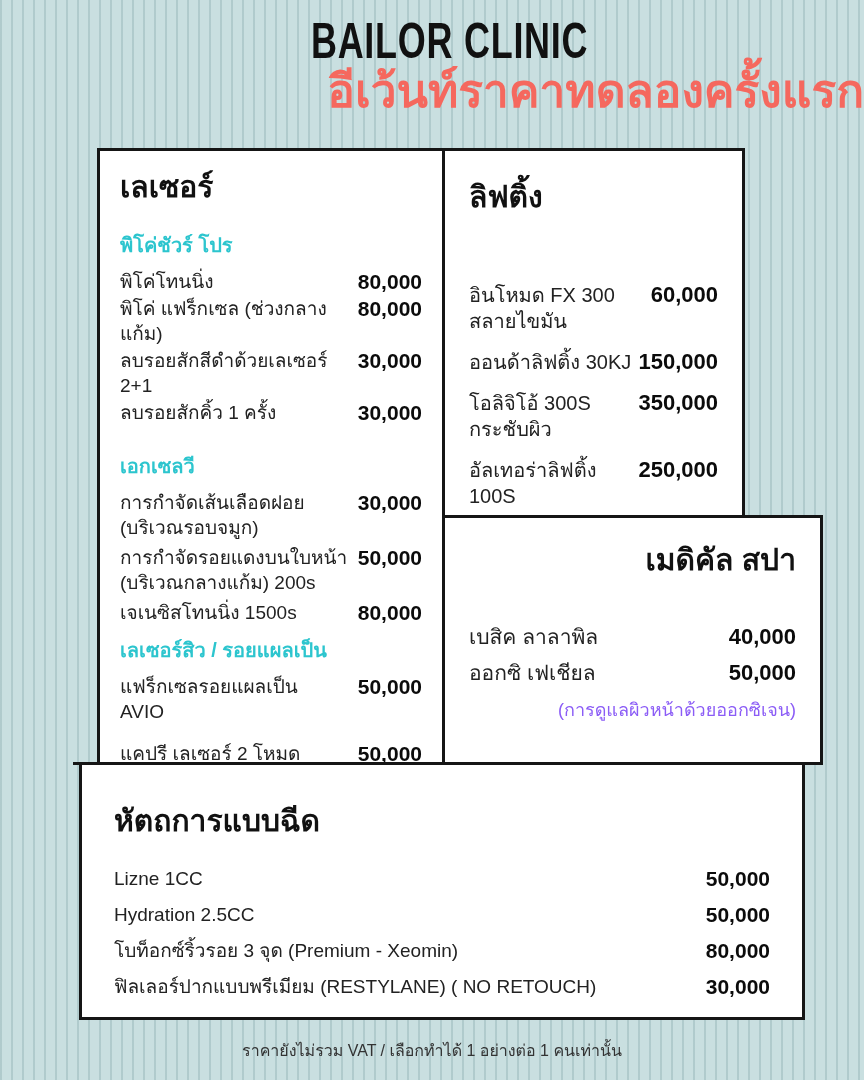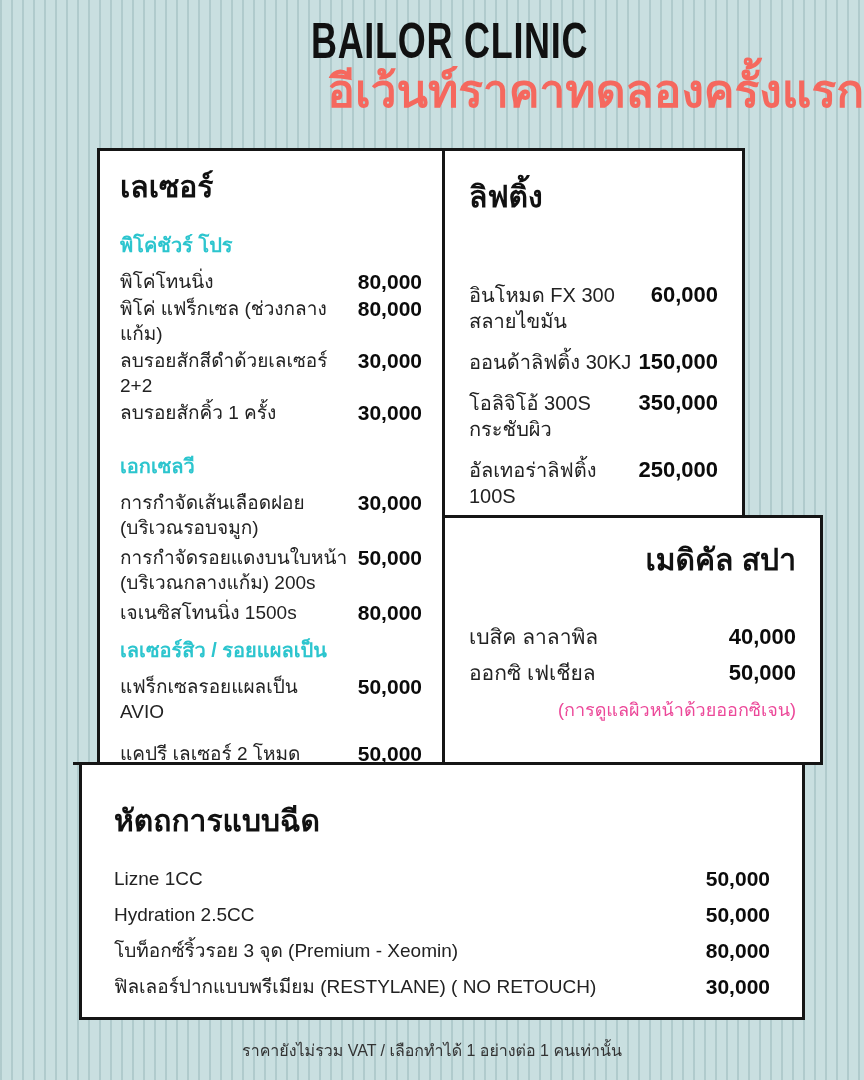--- a/index.html
+++ b/index.html
@@ -58,21 +58,21 @@
   .box-lifting .rows { margin-top:62px; }
   .box-lifting .row { margin-bottom:15px; }
   .box-lifting .row .n { font-size:20px; line-height:26px; width:230px; }
   .box-lifting .row .p { font-size:22px; line-height:26px; }
   .sub-line { display:block; font-size:20px; line-height:26px; color:#222; }
   
   .box-spa .rows { margin-top:40px; }
   .box-spa .row { margin-bottom:9px; }
   .box-spa .row .n { font-size:21px; line-height:27px; }
   .box-spa .row .p { font-size:22px; line-height:27px; }
-  .spa-note { font-size:18px; color:#ec4899; margin-top:2px; }
+  .spa-note { font-size:18px; color:#8b5cf6; margin-top:2px; }
   
   .box-injection .rows { margin-top:20px; }
   .box-injection .row { margin-bottom:7px; }
   .box-injection .row .n { font-size:19px; line-height:29px; }
   .box-injection .row .p { font-size:21px; line-height:29px; }
   .divider-overhang {
     position:absolute; left:73px; top:762px; width:15px; height:3px;
     background:#151515;
   }
   .footer {
@@ -97,21 +97,21 @@
       <div class="group-heading">พิโค่ชัวร์ โปร</div>
       <div class="row">
         <span class="n">พิโค่โทนนิ่ง</span>
         <span class="p">80,000</span>
       </div>
       <div class="row">
         <span class="n">พิโค่ แฟร็กเซล (ช่วงกลางแก้ม)</span>
         <span class="p">80,000</span>
       </div>
       <div class="row">
-        <span class="n">ลบรอยสักสีดำด้วยเลเซอร์ 2+2</span>
+        <span class="n">ลบรอยสักสีดำด้วยเลเซอร์ 2+1</span>
         <span class="p">30,000</span>
       </div>
       <div class="row">
         <span class="n">ลบรอยสักคิ้ว 1 ครั้ง</span>
         <span class="p">30,000</span>
       </div>
     </div>
 
     <div class="g2">
       <div class="group-heading">เอกเซลวี</div>

